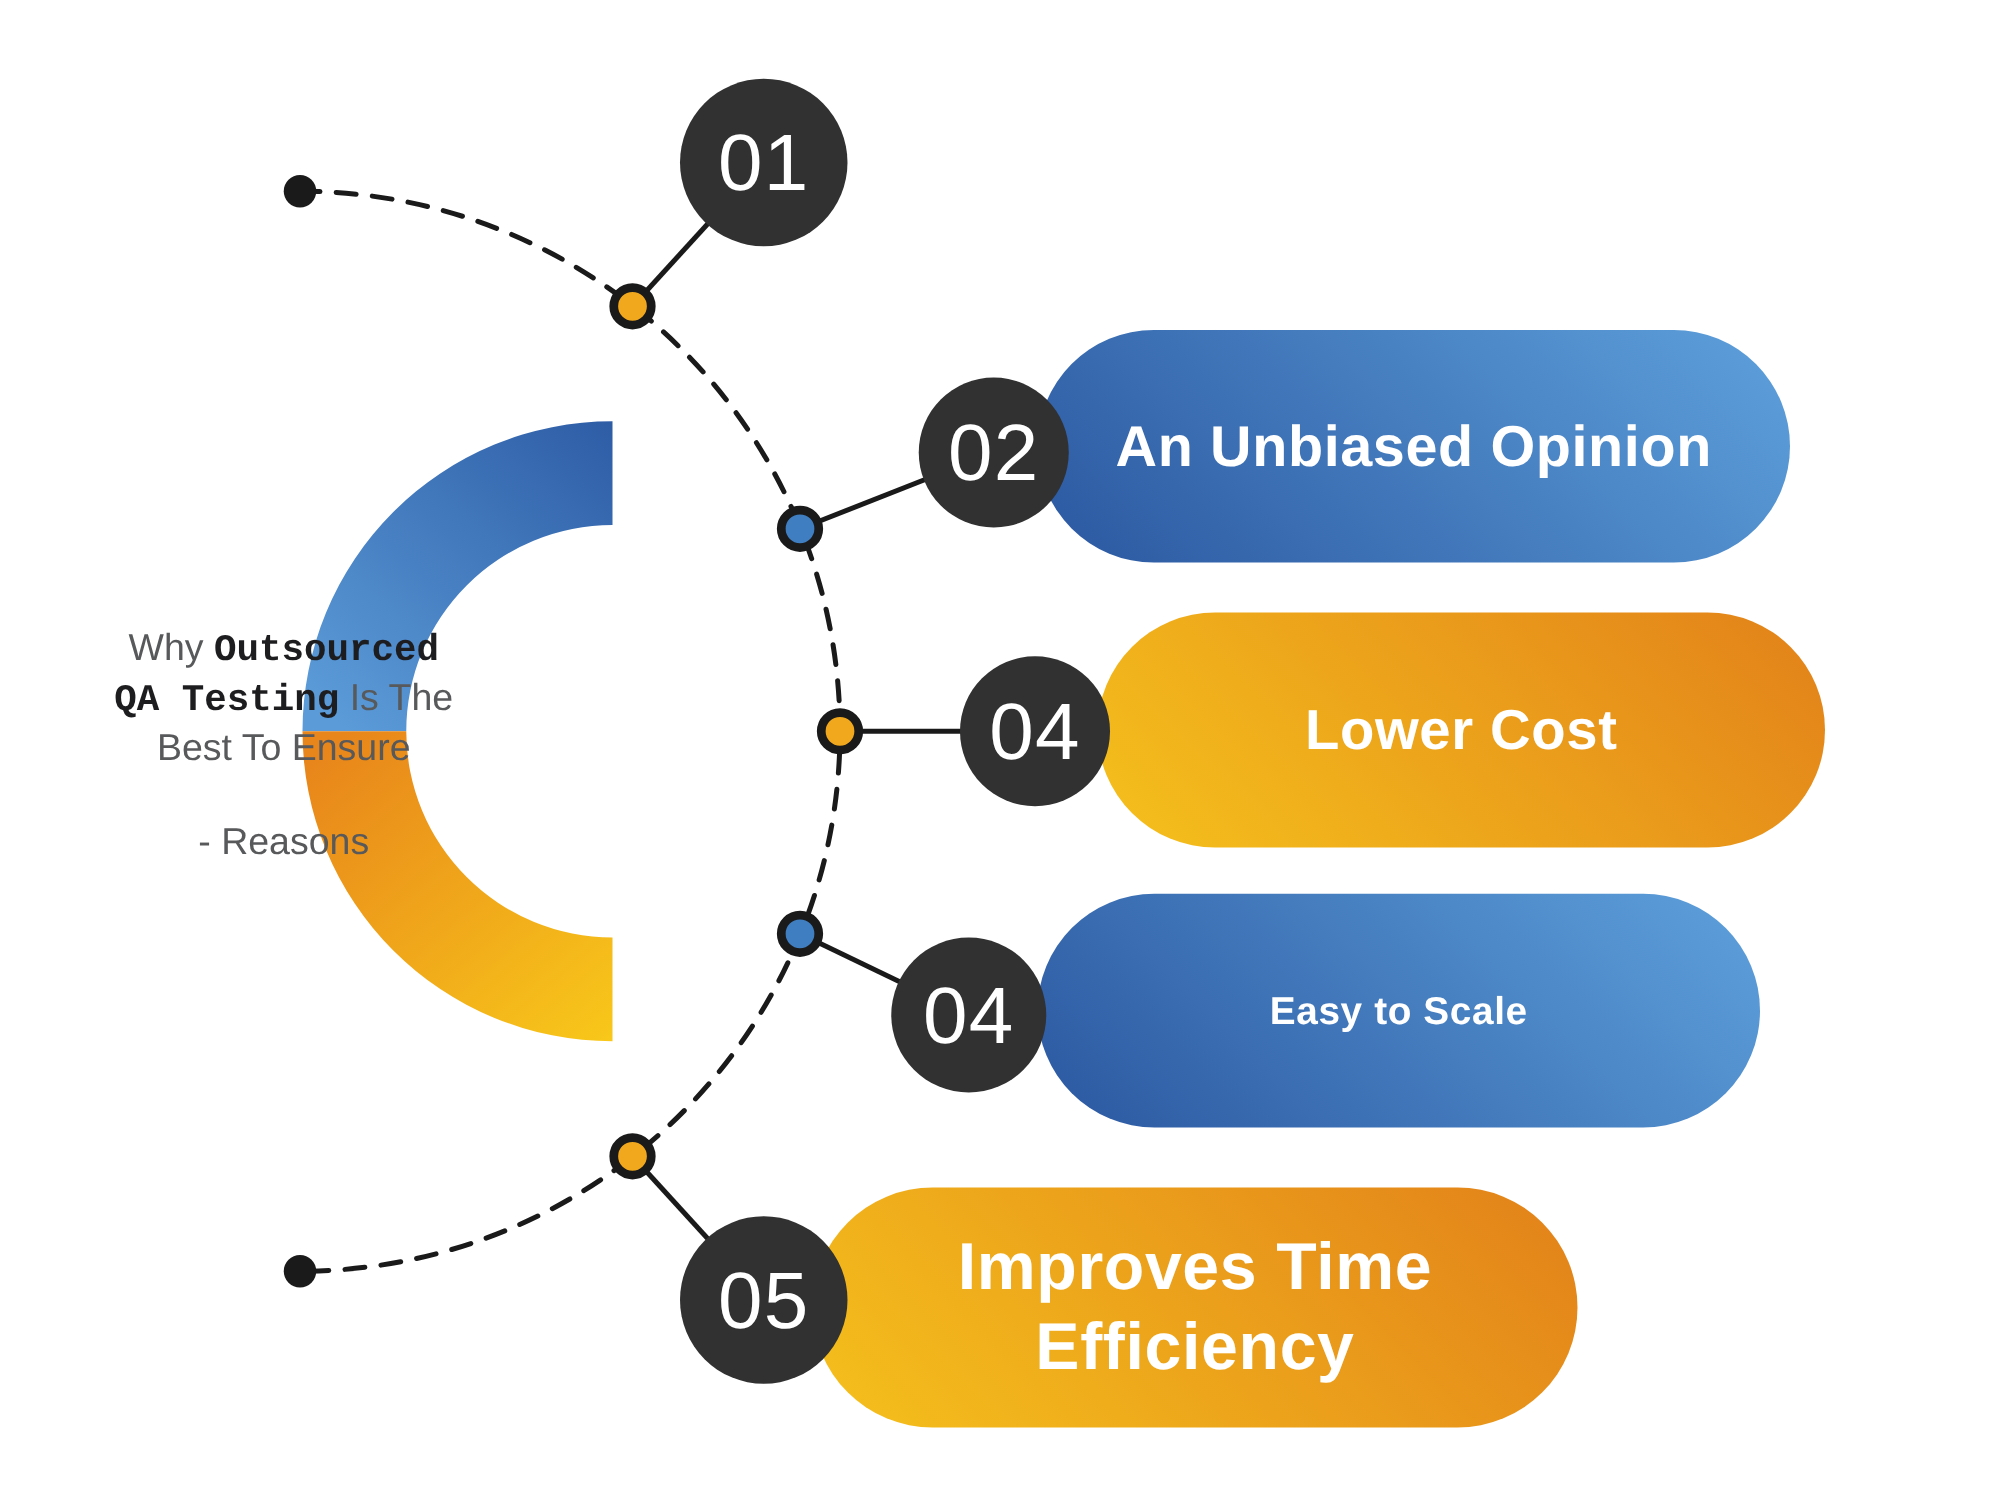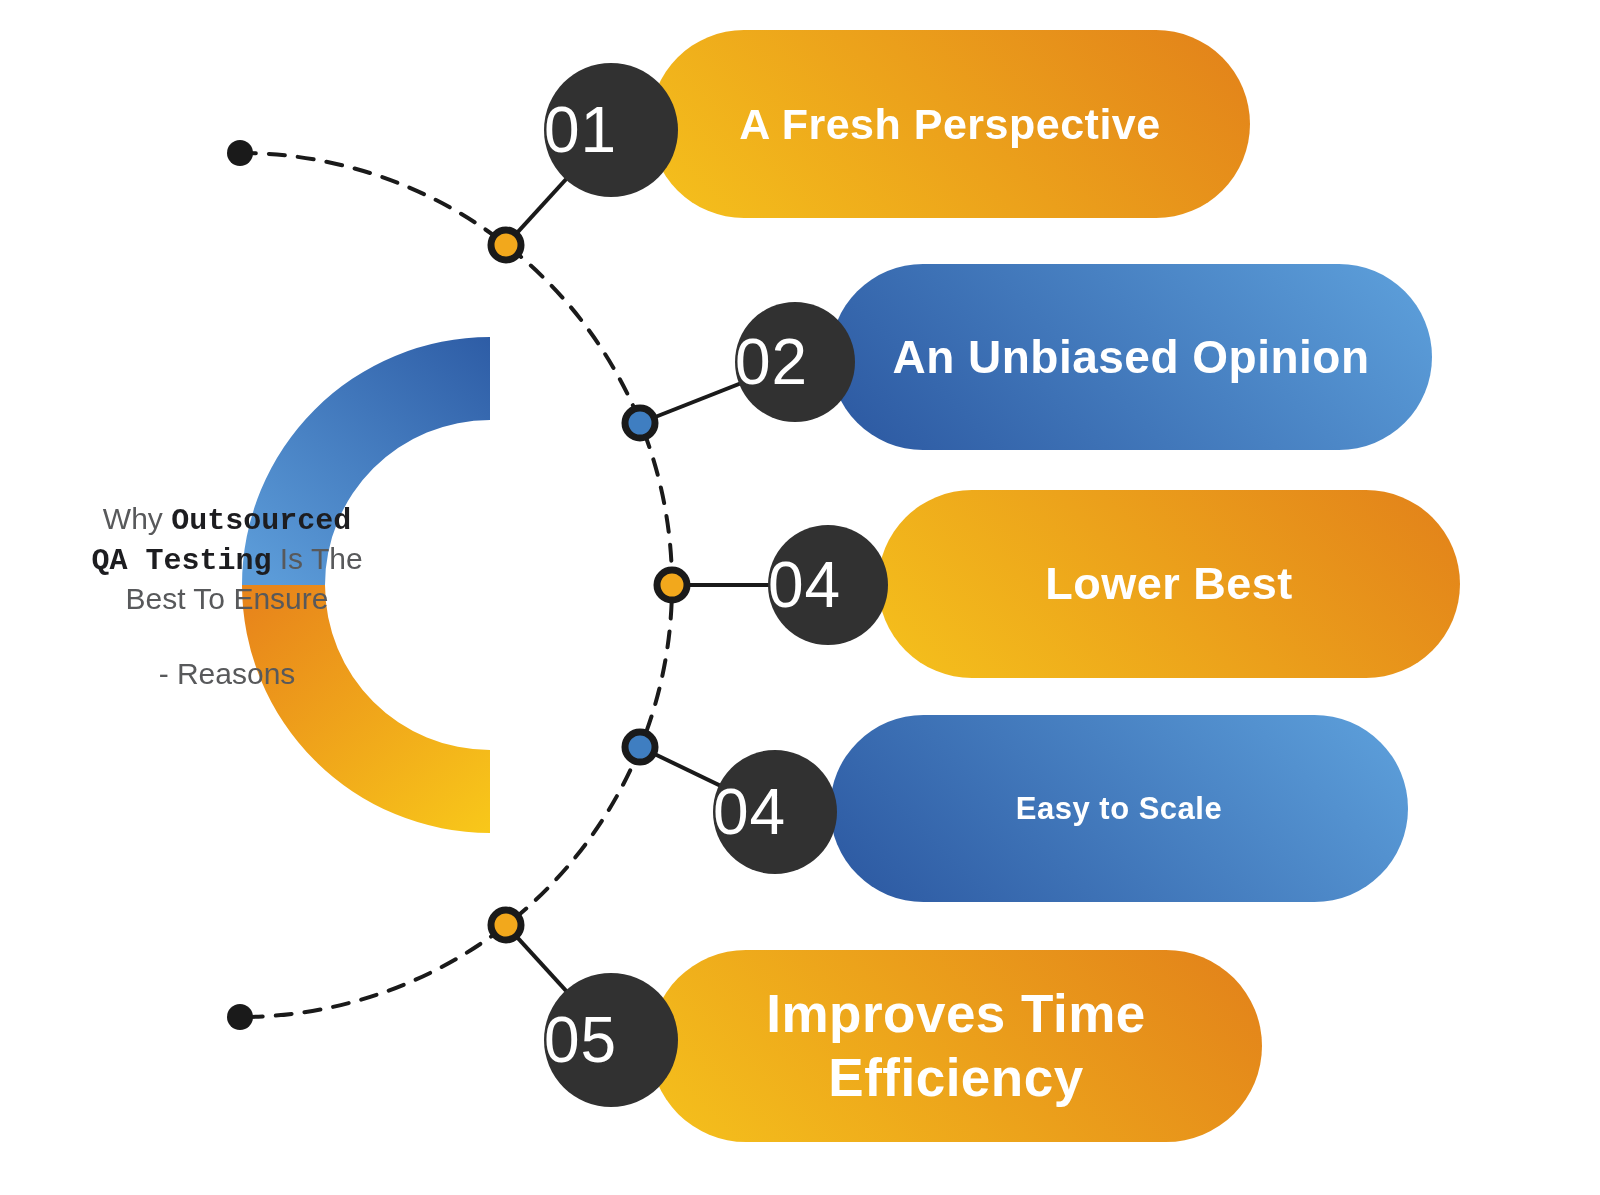--- a/index.html
+++ b/index.html
@@ -21,21 +21,21 @@
   .p1{left:650px;top:30px;width:600px;height:188px;font-size:43px;}
   .p2{left:830px;top:264px;width:602px;height:186px;font-size:46px;}
   .p3{left:878px;top:490px;width:582px;height:188px;font-size:45px;}
   .p4{left:830px;top:715px;width:578px;height:187px;font-size:31px;}
   .p5{left:650px;top:950px;width:612px;height:192px;font-size:53px;}
   .p5 .pill-label{max-width:460px;line-height:1.2;}
 
   
   .badge{
     position:absolute;z-index:2;background:#313131;border-radius:50%;
-    display:flex;align-items:center;
+    display:flex;align-items:center;justify-content:center;
     color:#ffffff;font-size:64px;font-weight:400;letter-spacing:1px;
   }
   .b1{left:544px;top:63px;width:134px;height:134px;}
   .b2{left:735px;top:302px;width:120px;height:120px;}
   .b3{left:768px;top:525px;width:120px;height:120px;}
   .b4{left:713px;top:750px;width:124px;height:124px;}
   .b5{left:544px;top:973px;width:134px;height:134px;}
 
   
   .center-title{
@@ -82,36 +82,33 @@
   </svg>
 
   <div class="center-title">
     <span>Why </span><b>Outsourced</b><br>
     <b>QA Testing</b><span> Is The</span><br>
     <span>Best To Ensure</span><br>
     <br>
     <span>- Reasons</span>
   </div>
 
-  <div class="pill pill-orange-a p1">
-    <span class="pill-label">A Fresh Perspective</span>
-  </div>
   <div class="badge b1">
     <span>01</span>
   </div>
 
   <div class="pill pill-blue p2">
     <span class="pill-label">An Unbiased Opinion</span>
   </div>
   <div class="badge b2">
     <span>02</span>
   </div>
 
   <div class="pill pill-orange-b p3">
-    <span class="pill-label">Lower Best</span>
+    <span class="pill-label">Lower Cost</span>
   </div>
   <div class="badge b3">
     <span>04</span>
   </div>
 
   <div class="pill pill-blue p4">
     <span class="pill-label">Easy to Scale</span>
   </div>
   <div class="badge b4">
     <span>04</span>

